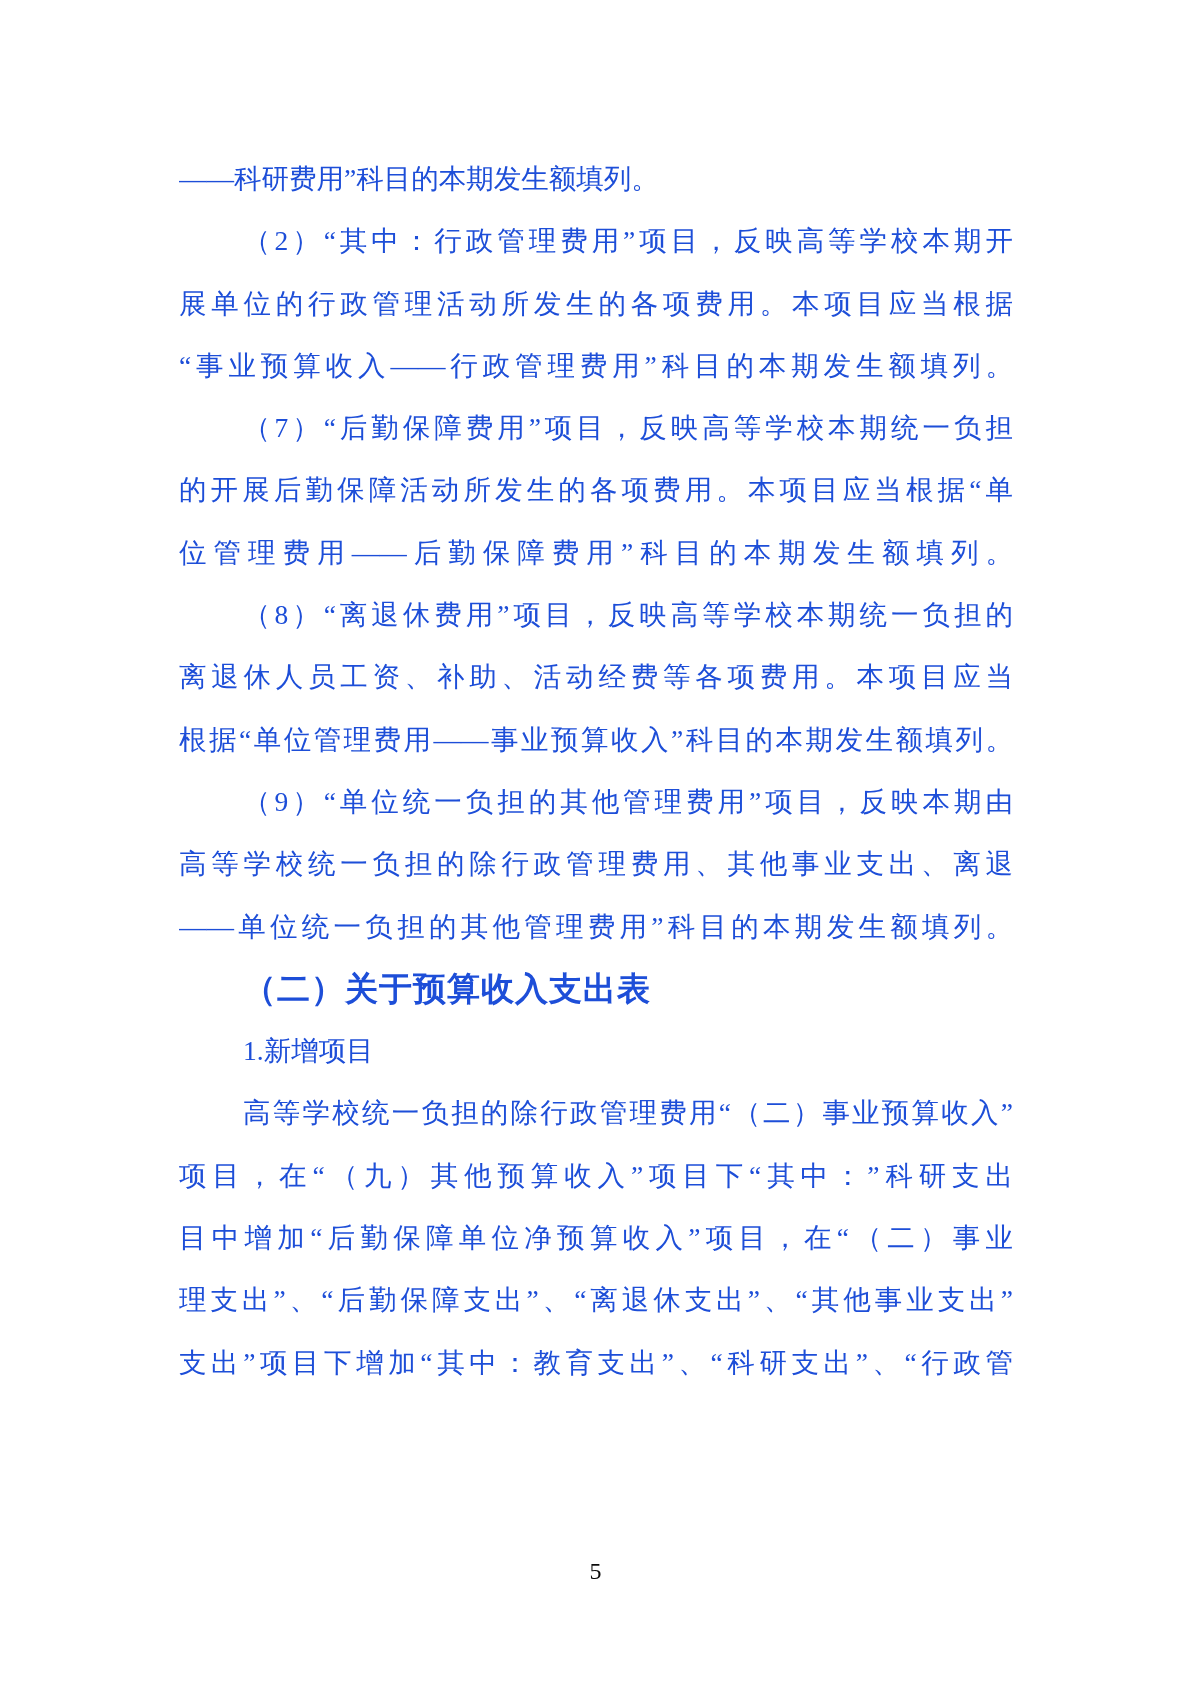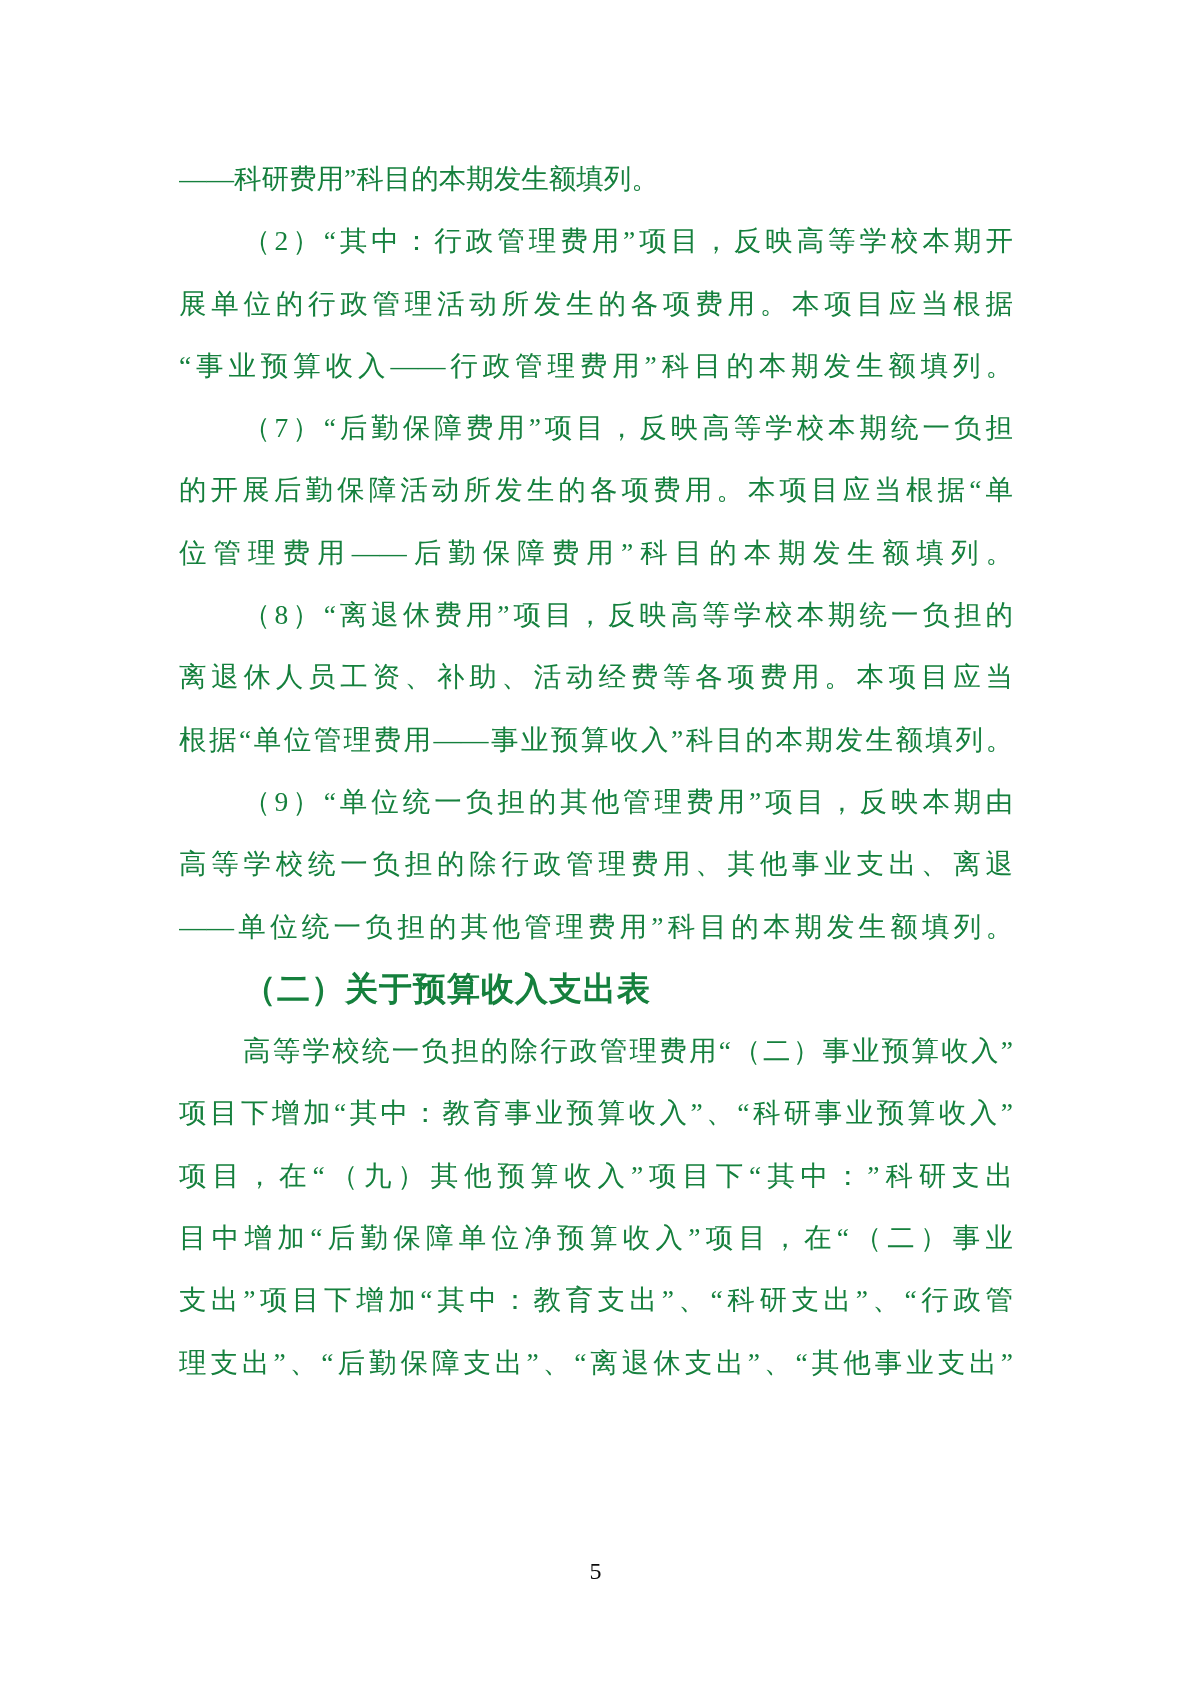--- a/index.html
+++ b/index.html
@@ -26,21 +26,21 @@
     margin: 0;
     padding: 0;
   }
   .line {
     height: 62.3px;
     line-height: 62.3px;
     font-size: 27.5px;
     white-space: normal;
     overflow: hidden;
     text-align: left;
-    color: #15803d;
+    color: #1d4ed8;
   }
   .line.just {
     text-align: justify;
     text-align-last: justify;
     text-justify: inter-character;
   }
   .line.indent {
     padding-left: 64px;
   }
   .paragraph.heading .line {
@@ -89,24 +89,26 @@
       </div>
       <div class="paragraph body">
         <div class="line just indent">（9）“单位统一负担的其他管理费用”项目，反映本期由</div>
         <div class="line just">高等学校统一负担的除行政管理费用、其他事业支出、离退</div>
         <div class="line just">——单位统一负担的其他管理费用”科目的本期发生额填列。</div>
       </div>
       <div class="paragraph heading">
         <div class="line indent">（二）关于预算收入支出表</div>
       </div>
       <div class="paragraph body">
+        <div class="line indent">1.新增项目</div>
+      </div>
+      <div class="paragraph body">
         <div class="line just indent">高等学校统一负担的除行政管理费用“（二）事业预算收入”</div>
-        <div class="line just">项目下增加“其中：教育事业预算收入”、“科研事业预算收入”</div>
         <div class="line just">项目，在“（九）其他预算收入”项目下“其中：”科研支出</div>
         <div class="line just">目中增加“后勤保障单位净预算收入”项目，在“（二）事业</div>
+        <div class="line just">理支出”、“后勤保障支出”、“离退休支出”、“其他事业支出”</div>
         <div class="line just">支出”项目下增加“其中：教育支出”、“科研支出”、“行政管</div>
-        <div class="line just">理支出”、“后勤保障支出”、“离退休支出”、“其他事业支出”</div>
       </div>
     </main>
   <footer class="page-footer">
     <span class="page-number">5</span>
   </footer>
 </div>
 
 </body></html>

